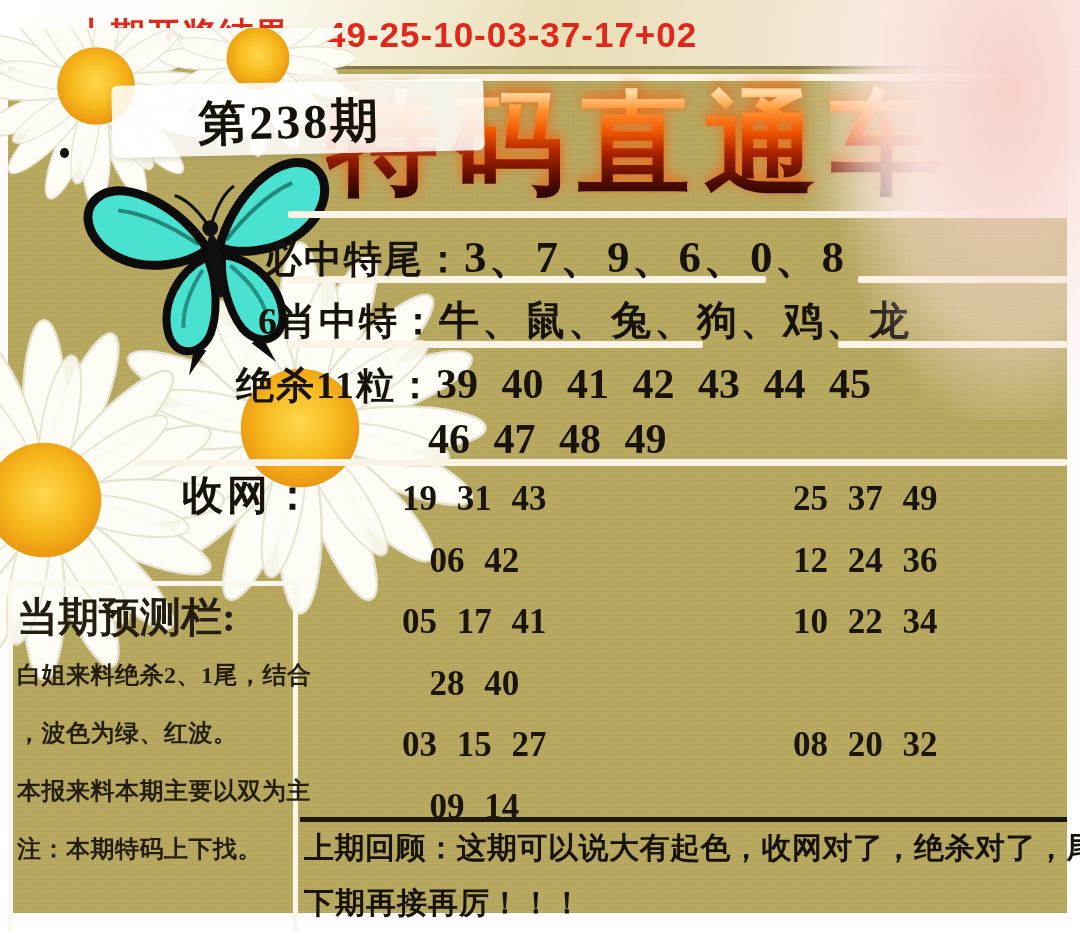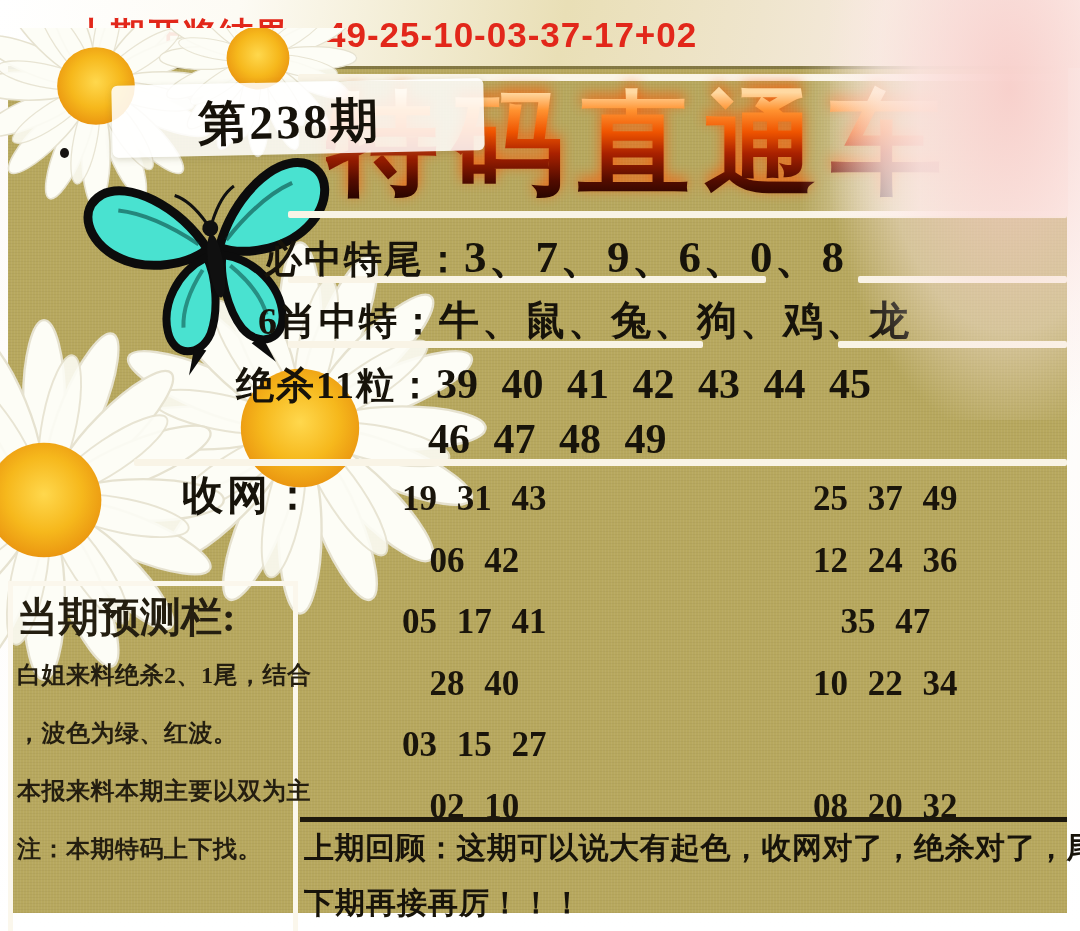--- a/index.html
+++ b/index.html
@@ -69,21 +69,21 @@
   .tip-label{font-size:38px;font-weight:bold;letter-spacing:2px;vertical-align:baseline;}
   .tip-values{font-size:45px;font-weight:600;letter-spacing:2px;vertical-align:baseline;}
   .zodiac-values{font-size:40px;font-weight:bold;letter-spacing:3px;}
   .kill-nums{font-size:42px;font-weight:600;word-spacing:13px;}
 
   
   .net-label{position:absolute;left:182px;top:468px;z-index:4;
     font-size:41px;font-weight:bold;letter-spacing:4px;color:#17130a;}
   .net-col{position:absolute;top:468px;z-index:4;color:#1a150b;text-align:center;}
   .net-col-left{left:402px;}
-  .net-col-right{left:793px;margin-left:20px;}
+  .net-col-right{left:793px;}
   .net-row{height:61.5px;line-height:61.5px;font-size:35px;font-weight:600;word-spacing:11px;white-space:nowrap;}
 
   
   .forecast-box{position:absolute;left:8px;top:581px;width:290px;height:362px;z-index:6;
     border:5px solid #fbf7ec;box-sizing:border-box;background:transparent;}
   .forecast-inner{position:absolute;left:4px;top:2px;width:272px;color:#241e10;}
   .forecast-title{font-size:41px;font-weight:bold;letter-spacing:0px;line-height:58px;white-space:nowrap;}
   .forecast-line{font-size:24px;font-weight:700;line-height:58px;white-space:nowrap;letter-spacing:0.5px;}
 
   
@@ -210,26 +210,25 @@
     <span class="kill-nums">46 47 48 49</span>
   </div>
 
   <div class="net-label">收网：</div>
   <div class="net-col net-col-left">
     <div class="net-row">19 31 43</div>
     <div class="net-row">06 42</div>
     <div class="net-row">05 17 41</div>
     <div class="net-row">28 40</div>
     <div class="net-row">03 15 27</div>
-    <div class="net-row">02 10</div>
+    <div class="net-row">09 14</div>
   </div>
   <div class="net-col net-col-right">
     <div class="net-row">25 37 49</div>
     <div class="net-row">12 24 36</div>
-    <div class="net-row">35 47</div>
     <div class="net-row">10 22 34</div>
     <div class="net-row"></div>
     <div class="net-row">08 20 32</div>
   </div>
 
   <div class="forecast-box">
     <div class="forecast-inner">
       <div class="forecast-title">当期预测栏:</div>
       <div class="forecast-line">白姐来料绝杀2、1尾，结合</div>
       <div class="forecast-line">，波色为绿、红波。</div>

